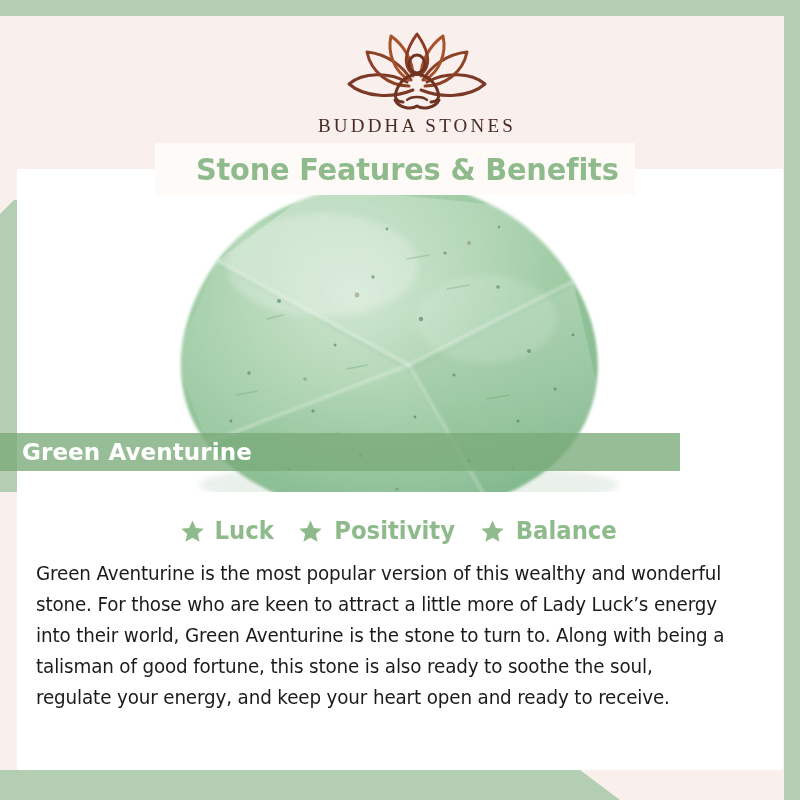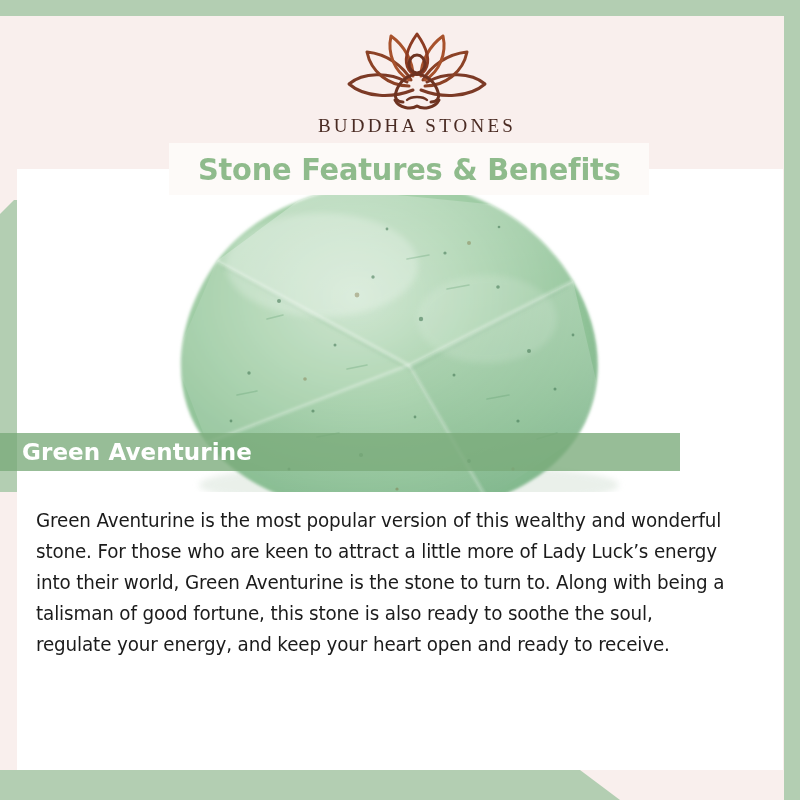--- a/index.html
+++ b/index.html
@@ -72,28 +72,28 @@
     font-family: "Liberation Serif", serif;
     font-size: 19px;
     letter-spacing: 3.2px;
     color: #4a2b23;
     white-space: nowrap;
   }
 
   
   .title-banner {
     position: absolute;
-    left: 169px;
+    left: 155px;
     top: 143px;
     width: 480px;
     height: 52px;
     background: #fdfaf8;
     display: flex;
     align-items: center;
-    justify-content: center;
+    justify-content: flex-end;
     z-index: 6;
   }
   .title-text {
     font-family: "DejaVu Sans", sans-serif;
     font-weight: bold;
     font-size: 31px;
     color: #8fbb8c;
     letter-spacing: -0.2px;
     white-space: nowrap;
     transform: scaleX(0.93);
@@ -349,17 +349,41 @@
   <div class="title-banner">
     <div class="title-text">Stone Features &amp; Benefits</div>
   </div>
 
   <div class="name-band">
     <div class="name-band-text">Green Aventurine</div>
   </div>
 
   <div class="content">
 
+    <div class="keywords">
+
+      <div class="keyword">
+        <svg class="star-icon" viewBox="0 0 24 24">
+          <polygon points="12,1.5 15.2,8.6 22.8,9.3 17.1,14.3 18.8,21.8 12,17.9 5.2,21.8 6.9,14.3 1.2,9.3 8.8,8.6" fill="#8fbb8c"></polygon>
+        </svg>
+        <span class="keyword-label">Luck</span>
+      </div>
+
+      <div class="keyword">
+        <svg class="star-icon" viewBox="0 0 24 24">
+          <polygon points="12,1.5 15.2,8.6 22.8,9.3 17.1,14.3 18.8,21.8 12,17.9 5.2,21.8 6.9,14.3 1.2,9.3 8.8,8.6" fill="#8fbb8c"></polygon>
+        </svg>
+        <span class="keyword-label">Positivity</span>
+      </div>
+
+      <div class="keyword">
+        <svg class="star-icon" viewBox="0 0 24 24">
+          <polygon points="12,1.5 15.2,8.6 22.8,9.3 17.1,14.3 18.8,21.8 12,17.9 5.2,21.8 6.9,14.3 1.2,9.3 8.8,8.6" fill="#8fbb8c"></polygon>
+        </svg>
+        <span class="keyword-label">Balance</span>
+      </div>
+
+    </div>
 
     <p class="body-text">Green Aventurine is the most popular version of this wealthy and wonderful stone. For those who are keen to attract a little more of Lady Luck’s energy into their world, Green Aventurine is the stone to turn to. Along with being a talisman of good fortune, this stone is also ready to soothe the soul, regulate your energy, and keep your heart open and ready to receive.</p>
   </div>
 
 </div>
 
 </body></html>

